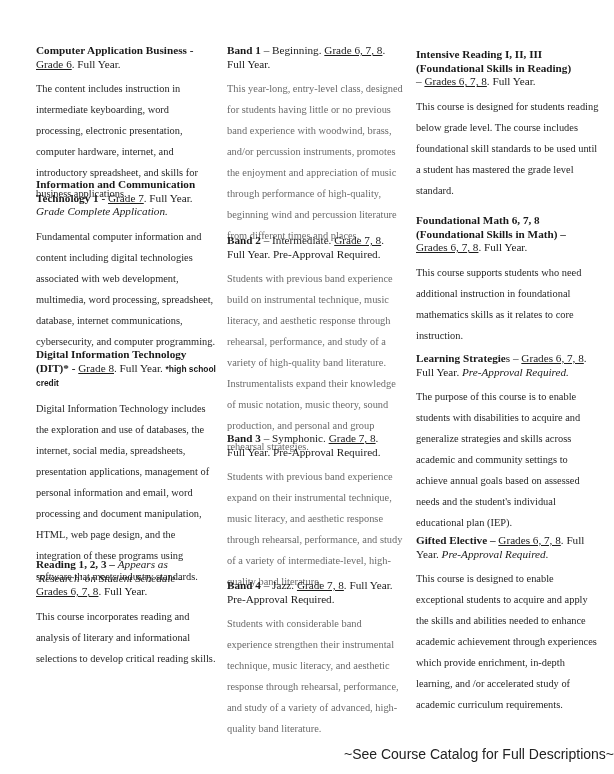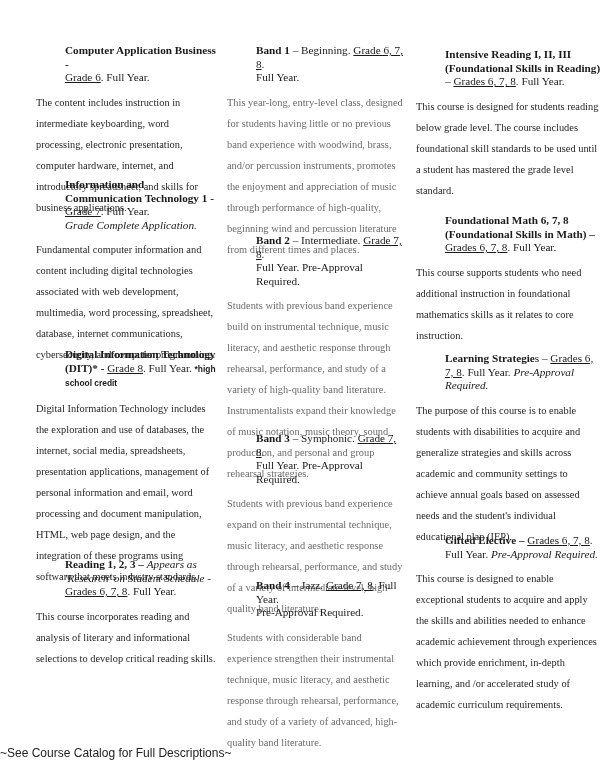--- a/index.html
+++ b/index.html
@@ -3,29 +3,29 @@
   <meta charset="utf-8">
   <style>
     html, body { margin: 0; padding: 0; background: #ffffff; }
     body { width: 614px; height: 774px; position: relative; overflow: hidden;
            font-family: "DejaVu Serif", "Liberation Serif", serif; color: #1a1a1a; }
     .col { position: absolute; top: 44px; }
     .c1 { left: 36px; width: 180px; }
     .c2 { left: 227px; width: 180px; }
     .c3 { left: 416px; width: 186px; }
     .course { position: absolute; left: 0; width: 100%; }
-    .head { font-family: "Liberation Serif", serif; font-size: 11.2px; line-height: 13.6px; color: #1a1a1a; margin-left: 29px; }
+    .head { font-family: "Liberation Serif", serif; font-size: 11.2px; line-height: 13.6px; color: #1a1a1a; }
     .title { font-weight: bold; }
     .u { text-decoration: underline; font-family: Liberation Serif, serif; }
     .it { font-style: italic; }
     .sans-b { font-family: "Liberation Sans", sans-serif; font-weight: bold; font-size: 8.4px; }
     .desc { font-family: Liberation Serif, serif; font-size: 10.4px; line-height: 21px; color: #262626; margin-top: 7px; }
     .desc.gray { color: #6b6b6b; }
-    .footer { position: absolute; left: 0; width: 614px; top: 746px; text-align: left;
-              font-family: "Liberation Sans", sans-serif; font-size: 12px; color: #222; }
+    .footer { position: absolute; left: 0; width: 614px; top: 746px; text-align: right;
+              font-family: "Liberation Sans", sans-serif; font-size: 14px; color: #222; }
   </style>
 </head>
 <body>
 
 <div class="col c1">
   <div class="course" style="top:0px">
     <div class="head">
       <span class="title">Computer Application Business -</span><br>
       <span class="u">Grade 6</span><span>. Full Year.</span>
     </div>

